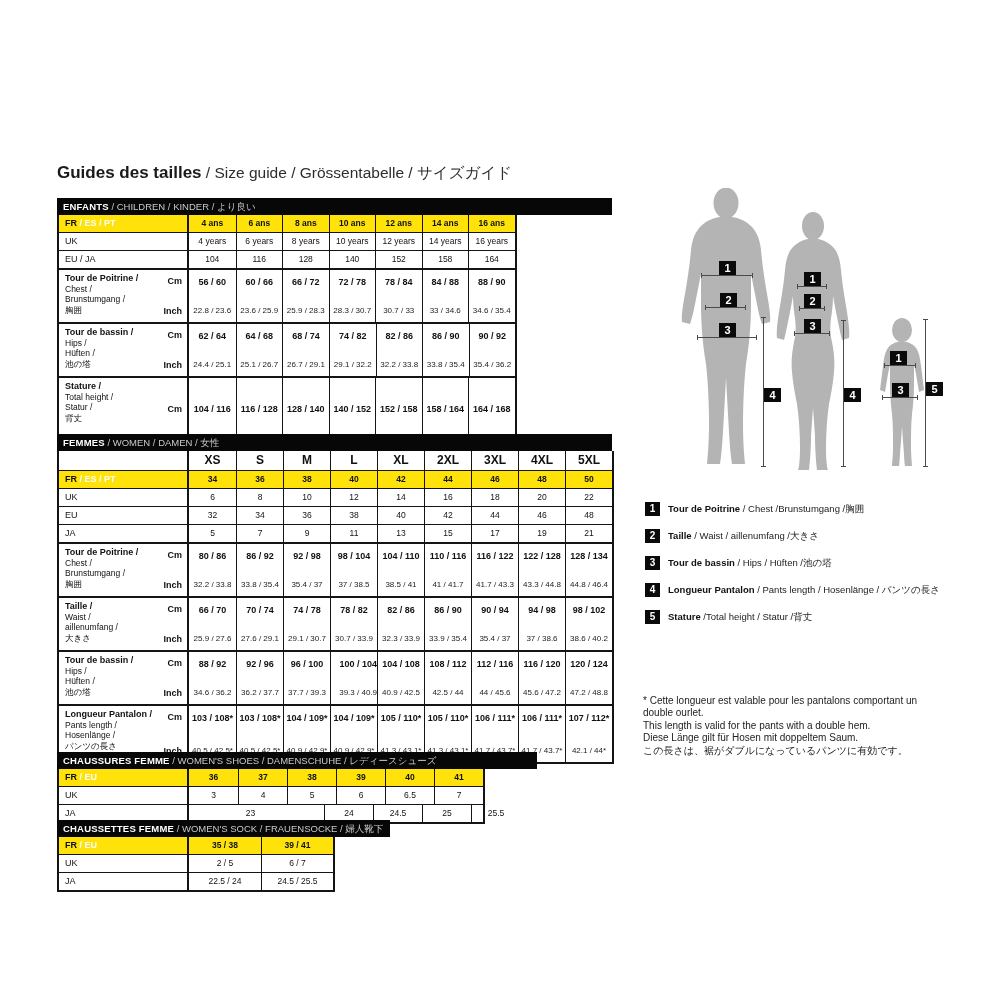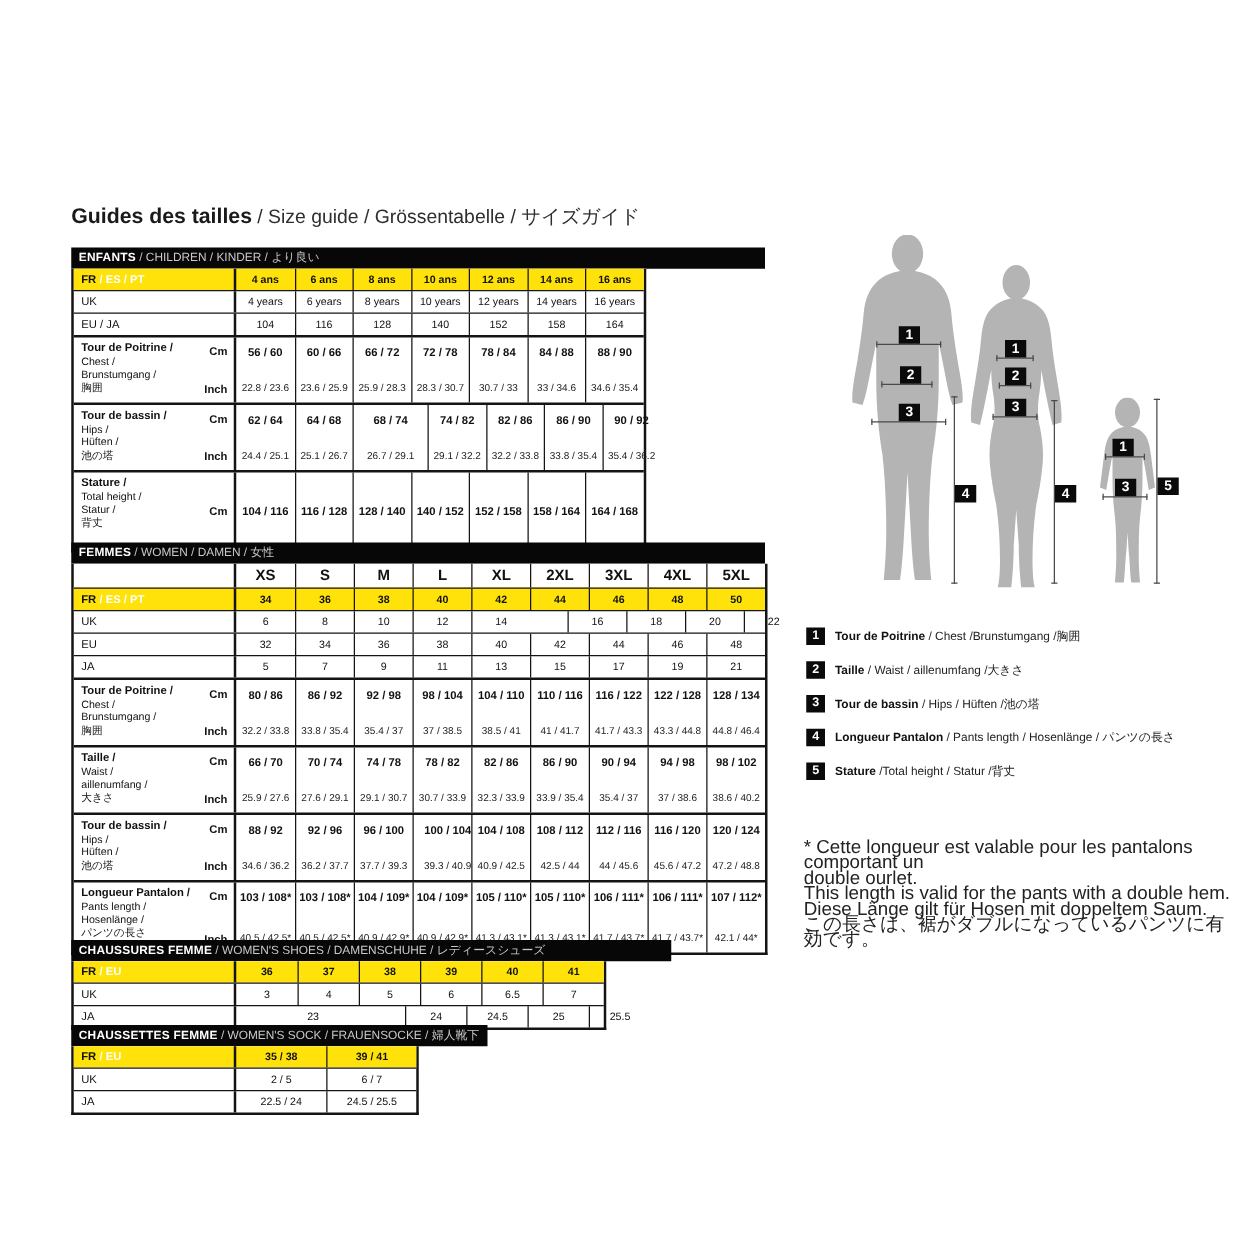--- a/index.html
+++ b/index.html
@@ -43,21 +43,21 @@
   .cmv{font-weight:bold;font-size:9px;}
   .inv{font-size:8px;color:#1c1c1c;}
   
   .legend{position:absolute;left:645px;top:502px;display:flex;flex-direction:column;gap:13px;}
   .litem{display:flex;align-items:center;gap:8px;font-size:9.5px;white-space:nowrap;}
   .lnum{flex:0 0 auto;width:15px;height:14px;background:#0a0a0a;color:#fff;font-weight:bold;
         text-align:center;line-height:14px;font-size:10px;}
   .litem b{font-weight:bold;}
   .litem span{color:#222;font-weight:normal;}
   
-  .footnote{position:absolute;left:643px;top:672px;width:348px;font-size:15px;
+  .footnote{position:absolute;left:643px;top:695px;width:348px;font-size:10px;
             line-height:12.4px;white-space:pre-line;color:#222;}
   
   .fig{position:absolute;}
   .fig svg{display:block;}
   .sil{fill:#b4b4b4;}
   .marker{position:absolute;width:17px;height:14px;background:#0a0a0a;color:#fff;
           font-weight:bold;font-size:11px;line-height:14px;text-align:center;z-index:3;}
   .hline{position:absolute;height:1px;background:#4a4a4a;z-index:2;}
   .hline::before,.hline::after{content:"";position:absolute;top:-2px;width:1px;height:5px;background:#4a4a4a;}
   .hline::before{left:0;} .hline::after{right:0;}
@@ -163,21 +163,21 @@
             </div>
           </div>
           <div class="cell mcol" style="width: 46.5px;">
             <div class="cmv">62 / 64</div>
             <div class="inv">24.4 / 25.1</div>
           </div>
           <div class="cell mcol" style="width: 46.5px;">
             <div class="cmv">64 / 68</div>
             <div class="inv">25.1 / 26.7</div>
           </div>
-          <div class="cell mcol" style="width: 60px;">
+          <div class="cell mcol" style="width: 47px;">
             <div class="cmv">68 / 74</div>
             <div class="inv">26.7 / 29.1</div>
           </div>
           <div class="cell mcol" style="width: 46.5px;">
             <div class="cmv">74 / 82</div>
             <div class="inv">29.1 / 32.2</div>
           </div>
           <div class="cell mcol" style="width: 46.5px;">
             <div class="cmv">82 / 86</div>
             <div class="inv">32.2 / 33.8</div>
@@ -254,21 +254,21 @@
           <div class="cell" style="width: 47px;">48</div>
           <div class="cell" style="width: 47px;">50</div>
         </div>
         <div class="row">
           <div class="lcell" style="width: 130px;">UK</div>
           <div class="cell" style="width: 47px;">6</div>
           <div class="cell" style="width: 47px;">8</div>
           <div class="cell" style="width: 47px;">10</div>
           <div class="cell" style="width: 47px;">12</div>
           <div class="cell" style="width: 47px;">14</div>
-          <div class="cell" style="width: 47px; margin-left: 30px;">16</div>
+          <div class="cell" style="width: 47px;">16</div>
           <div class="cell" style="width: 47px;">18</div>
           <div class="cell" style="width: 47px;">20</div>
           <div class="cell" style="width: 47px;">22</div>
         </div>
         <div class="row">
           <div class="lcell" style="width: 130px;">EU</div>
           <div class="cell" style="width: 47px;">32</div>
           <div class="cell" style="width: 47px;">34</div>
           <div class="cell" style="width: 47px;">36</div>
           <div class="cell" style="width: 47px;">38</div>

